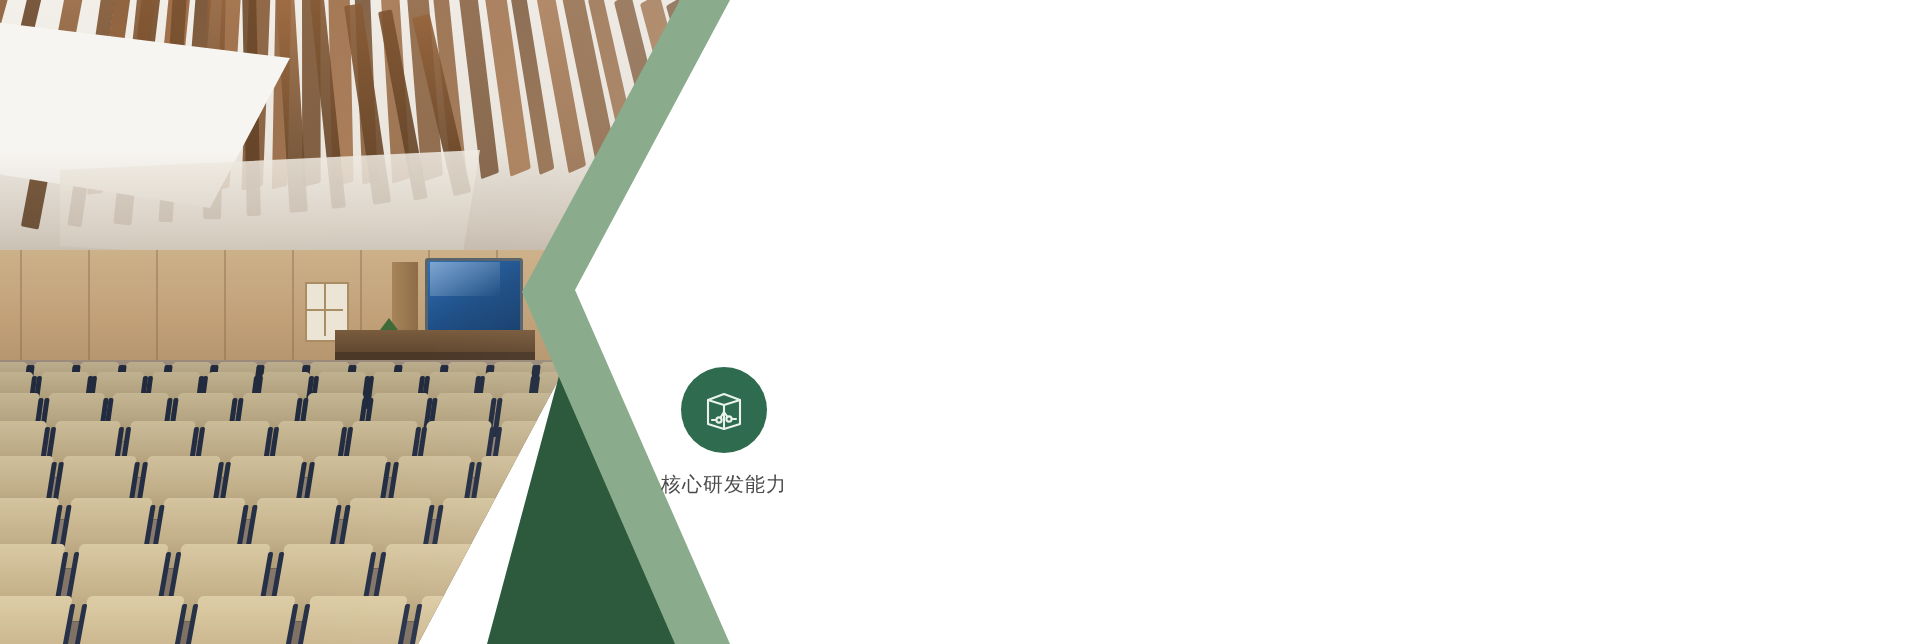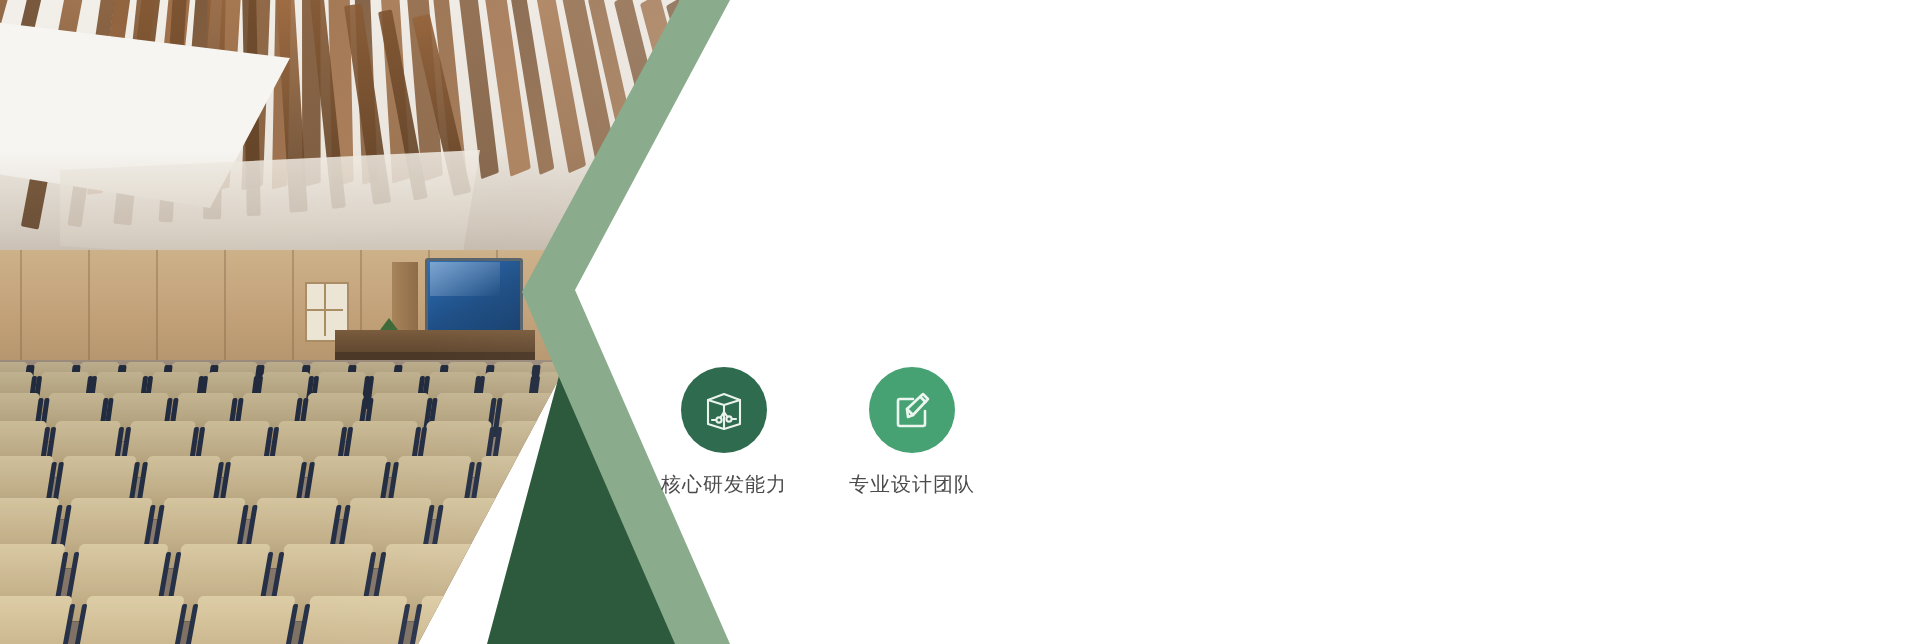--- a/index.html
+++ b/index.html
@@ -308,30 +308,17 @@
               <path d="M12 34 L19 34 L24 26 L29 33 L36 33"></path>
               <circle cx="19" cy="34" r="2.6" fill="#2e6b4f"></circle>
               <circle cx="29" cy="33" r="2.6" fill="#2e6b4f"></circle>
             </g>
           </svg>
         </div>
         <div class="f-label">核心研发能力</div>
       </div>
 
 
-      <div class="feature">
-        <div class="f-circle" style="background:#46a173">
-          <svg class="f-svg" viewBox="0 0 48 48">
-            <g fill="none" stroke="#ecf6f0" stroke-width="2.6" stroke-linecap="round" stroke-linejoin="round">
-              <path d="M37 25 L37 38 A2 2 0 0 1 35 40 L12 40 A2 2 0 0 1 10 38 L10 15 A2 2 0 0 1 12 13 L25 13"></path>
-              <path d="M20 31 L19 23 L35 8 L40 13 L25 29 Z"></path>
-              <path d="M19 23 L25 29"></path>
-              <path d="M32.5 11 L37.5 16"></path>
-            </g>
-          </svg>
-        </div>
-        <div class="f-label">专业设计团队</div>
-      </div>
 
 
     </div>
   </div>
 </div>
 
 </body></html>

